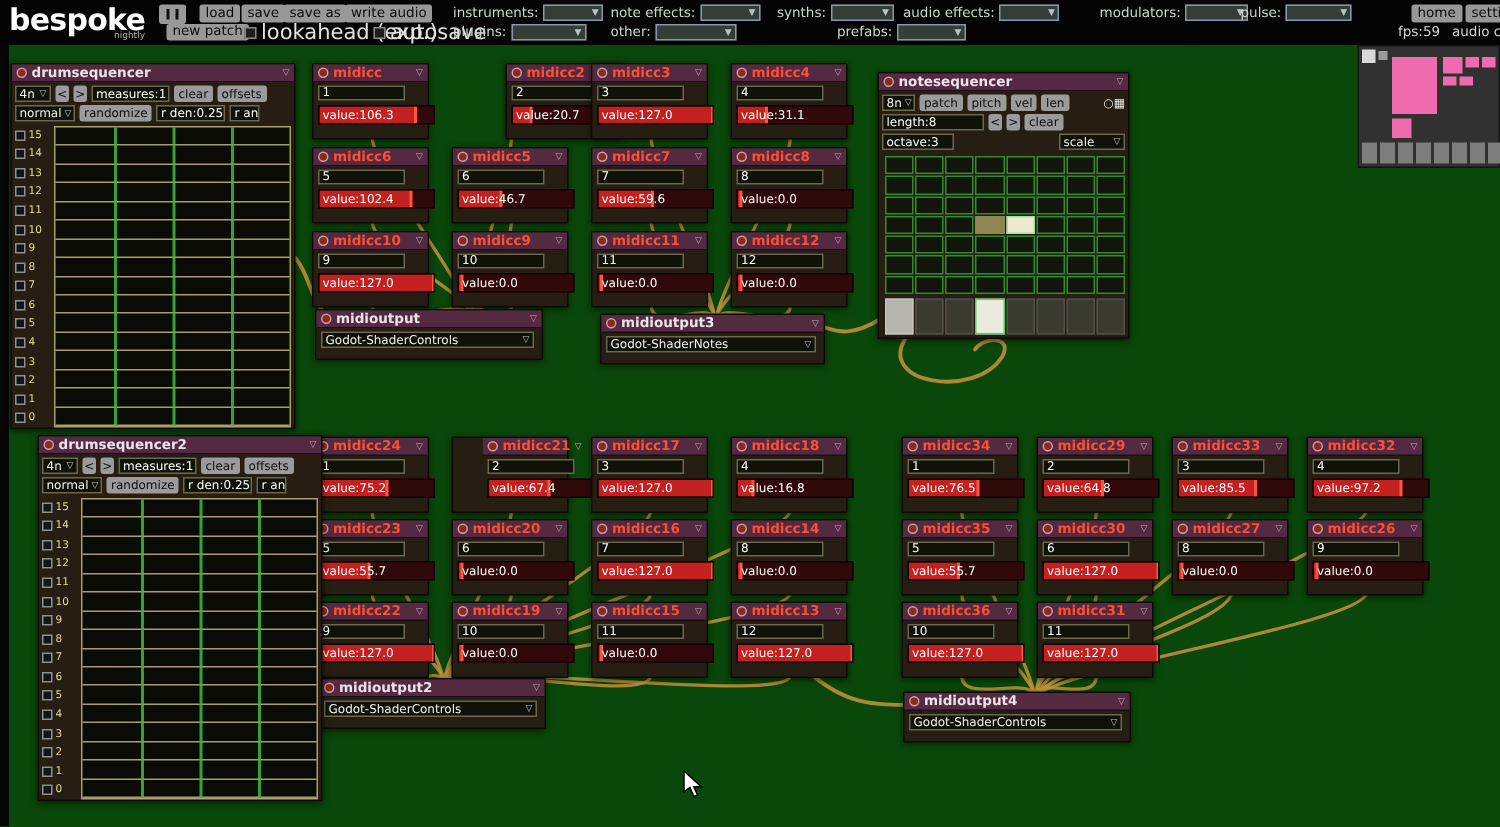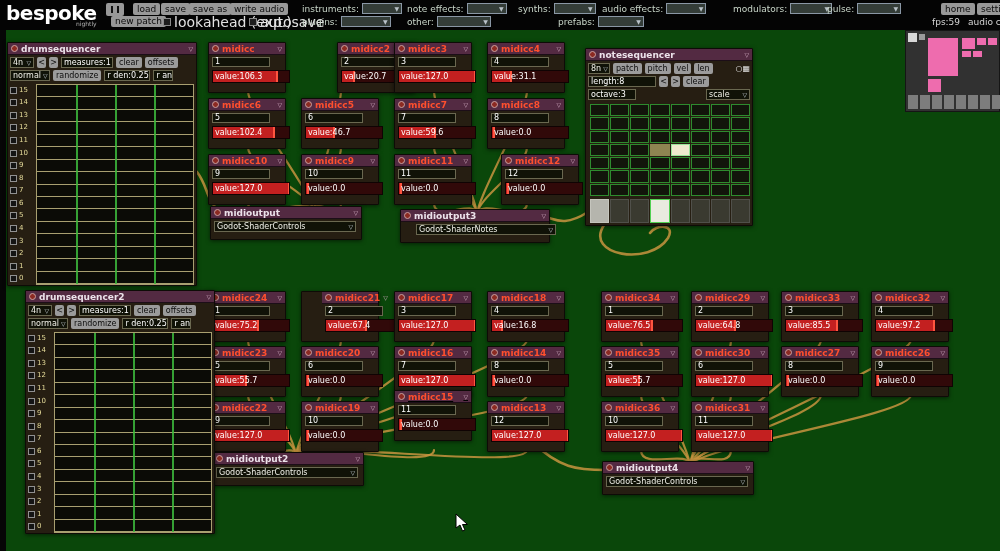--- a/index.html
+++ b/index.html
@@ -470,21 +470,21 @@
       </div>
       <div class="mbody">
         <div class="numbox">11</div>
         <div class="vslider">
           <div class="vfill" style="width: 2px;"></div>
           <div class="vmark" style="left: 1px;"></div>
           <span class="vlabel">value:0.0</span>
         </div>
       </div>
     </div>
-    <div class="module midicc" style="left: 487px; top: 154px; margin-left: 14px;">
+    <div class="module midicc" style="left: 487px; top: 154px;">
       <div class="titlebar">
         <span class="dot"></span>
         <span class="mtitle red">midicc12</span>
         <span class="tri">▽</span>
       </div>
       <div class="mbody">
         <div class="numbox">12</div>
         <div class="vslider">
           <div class="vfill" style="width: 2px;"></div>
           <div class="vmark" style="left: 1px;"></div>
@@ -635,21 +635,21 @@
       </div>
       <div class="mbody">
         <div class="numbox">10</div>
         <div class="vslider">
           <div class="vfill" style="width: 2px;"></div>
           <div class="vmark" style="left: 1px;"></div>
           <span class="vlabel">value:0.0</span>
         </div>
       </div>
     </div>
-    <div class="module midicc" style="left: 394px; top: 390px; text-decoration: underline;">
+    <div class="module midicc" style="left: 394px; top: 401px;">
       <div class="titlebar">
         <span class="dot"></span>
         <span class="mtitle red">midicc15</span>
         <span class="tri">▽</span>
       </div>
       <div class="mbody">
         <div class="numbox">11</div>
         <div class="vslider">
           <div class="vfill" style="width: 2px;"></div>
           <div class="vmark" style="left: 1px;"></div>
@@ -835,21 +835,21 @@
         </div>
       </div>
     </div>
     <div class="module midiout" style="left: 400px; top: 209px; width: 150px;">
       <div class="titlebar">
         <span class="dot"></span>
         <span class="mtitle">midioutput3</span>
         <span class="tri">▽</span>
       </div>
       <div class="mbody">
-        <div class="ddbox" style="width: 140px; margin-left: 12px;">
+        <div class="ddbox" style="width: 140px;">
           <span class="ddtext">Godot-ShaderNotes</span>
           <span class="tri2">▽</span>
         </div>
       </div>
     </div>
     <div class="module midiout" style="left: 212px; top: 452px; width: 152px;">
       <div class="titlebar">
         <span class="dot"></span>
         <span class="mtitle">midioutput2</span>
         <span class="tri">▽</span>

